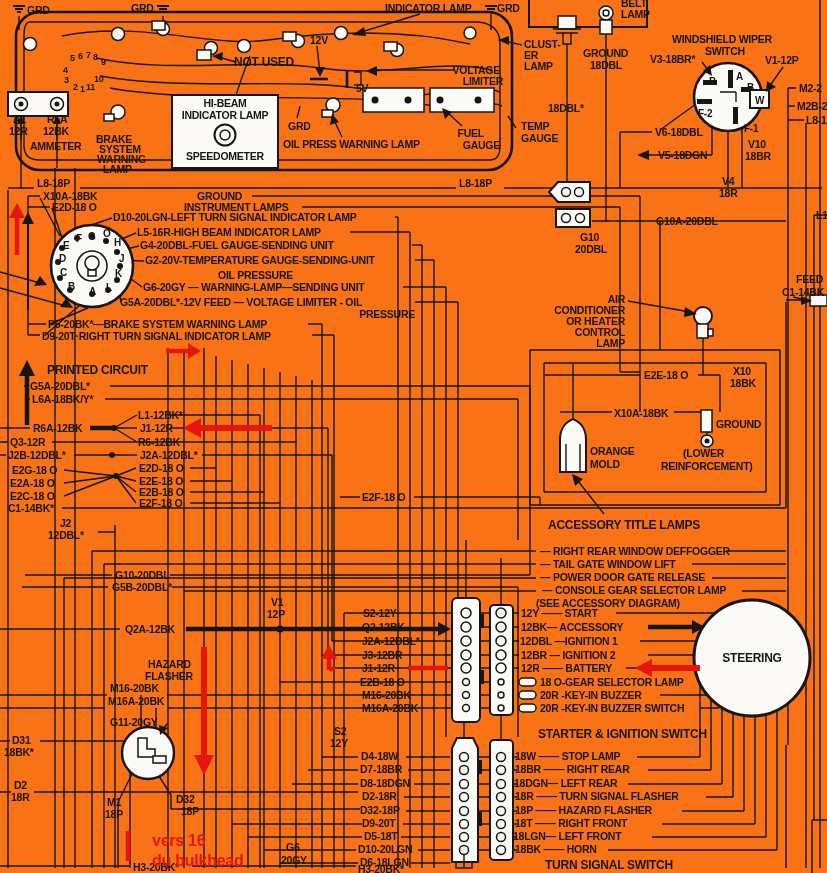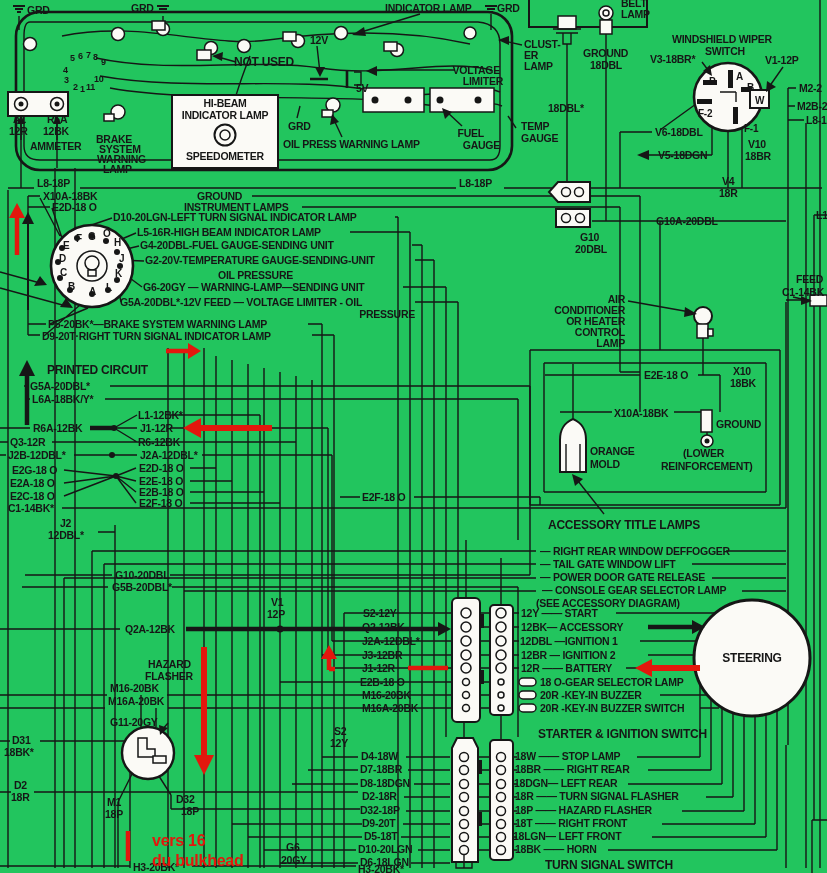--- a/index.html
+++ b/index.html
@@ -1,16 +1,16 @@
 <!DOCTYPE html>
 <html><head>
 <meta charset="utf-8">
 <style>
   html,body{margin:0;padding:0;background:#e8e8e8;}
-  .stage{position:relative;width:827px;height:873px;background:#22c55e;overflow:hidden;}
+  .stage{position:relative;width:827px;height:873px;background:#f97316;overflow:hidden;}
   svg{position:absolute;left:0;top:0;}
   svg text{font-family:"Liberation Sans","DejaVu Sans",sans-serif;font-weight:700;letter-spacing:-0.25px;}
   .thin{fill:none;stroke:#161616;stroke-width:1.4;}
   .med{fill:none;stroke:#161616;stroke-width:2;}
   .bold{fill:none;stroke:#161616;stroke-width:2.6;}
   .comp{fill:#fbfaf6;stroke:#161616;stroke-width:2;}
   .compthin{fill:#fbfaf6;stroke:#161616;stroke-width:1.5;}
   .blk{fill:#161616;}
   .thick{fill:none;stroke:#161616;stroke-width:4.5;}
   .redln{fill:none;stroke:#e3170d;stroke-width:4.5;}

